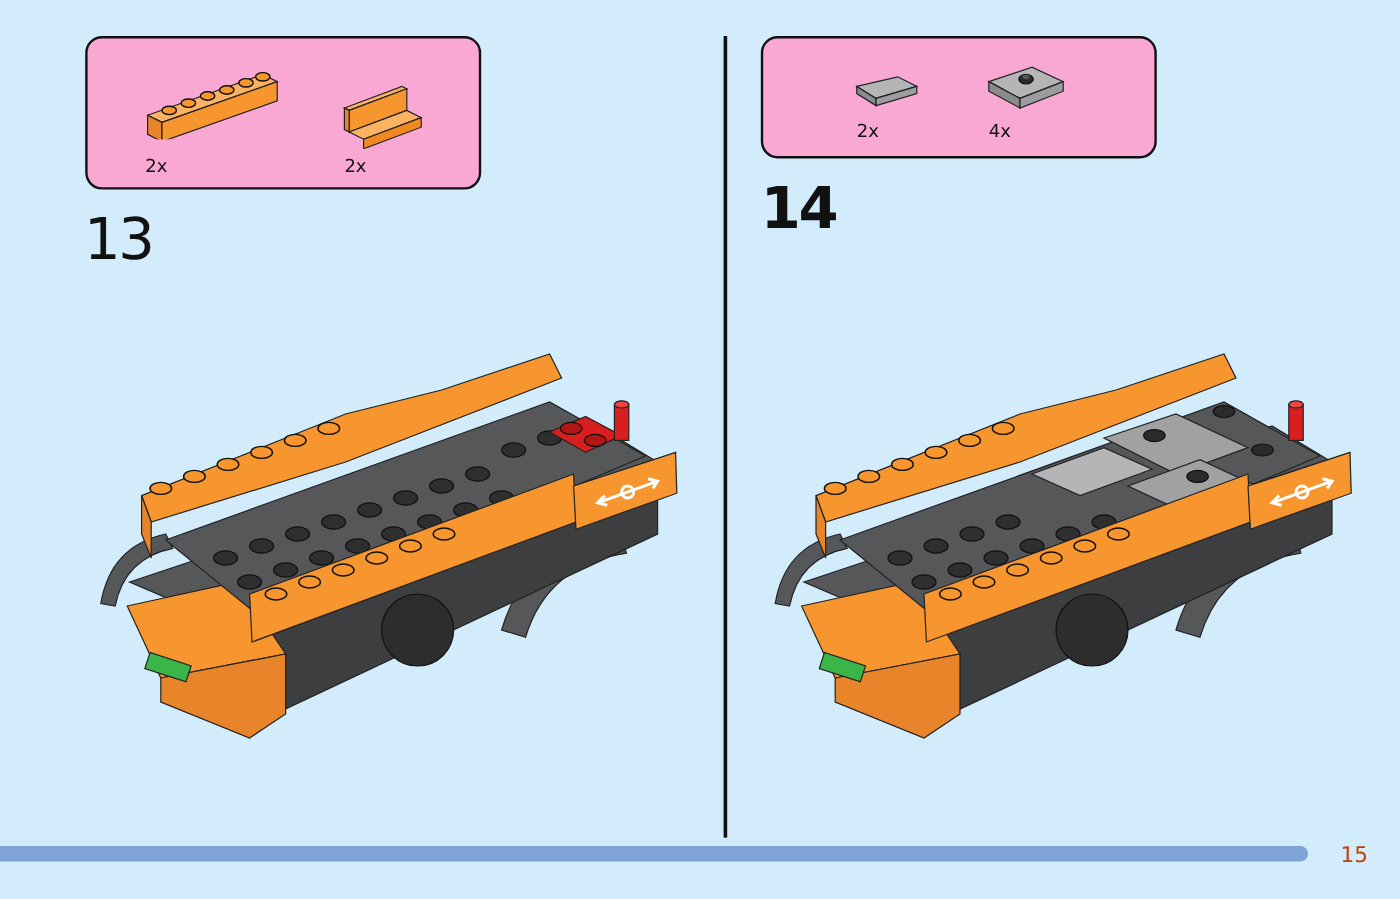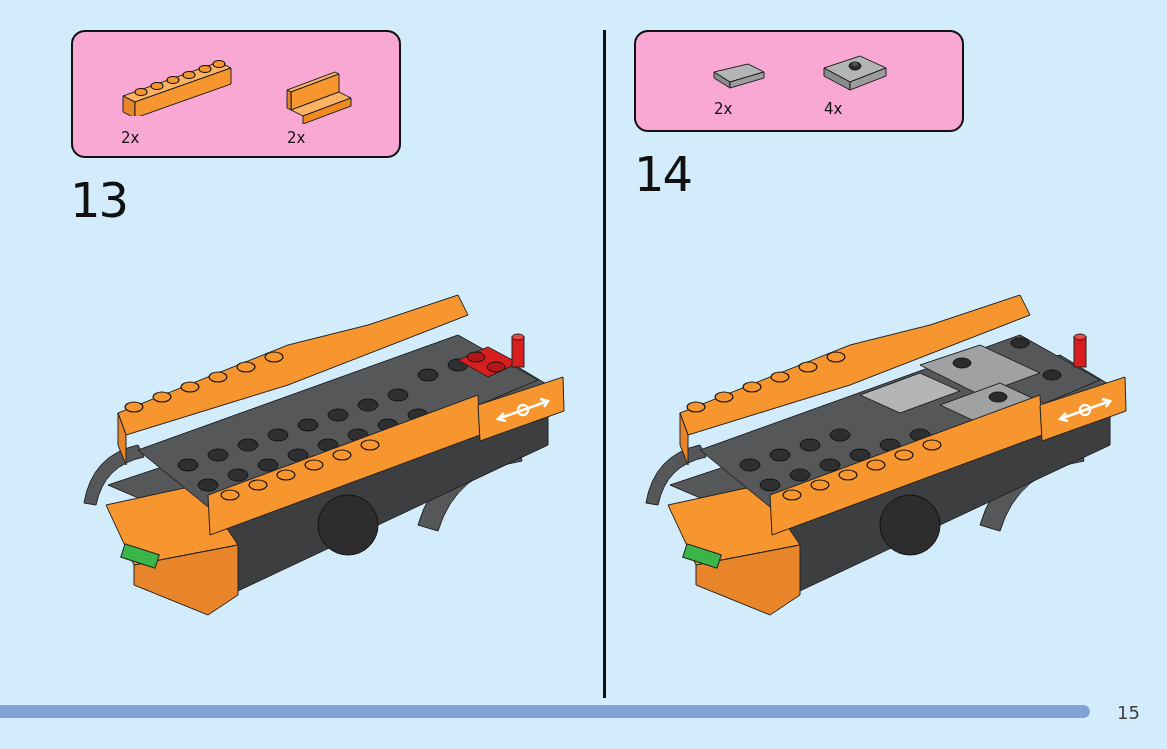--- a/index.html
+++ b/index.html
@@ -39,21 +39,21 @@
   .progress-bar {
     position: absolute;
     left: 0; top: 705px;
     width: 1090px; height: 13px;
     background: #7fa3d5;
     border-radius: 0 7px 7px 0;
   }
   .page-number {
     position: absolute;
     left: 1117px; top: 702px;
-    font-size: 18px; color: #404040;
+    font-size: 18px; color: #c2410c;
     font-family: "DejaVu Sans", sans-serif;
   }
   .part-svg, .model-svg { position: absolute; }
 </style>
 </head>
 <body>
 
 <div class="parts-box" style="left:71px; top:30px; width:330px; height:128px;">
   <svg class="part-svg" style="left:46px; top:14px;" width="120" height="70" viewBox="0 0 120 70">
     <polygon points="4,50 100,16 112,22 16,56" fill="#fbb263" stroke="#222" stroke-width="1"></polygon>
@@ -167,21 +167,21 @@
   <svg class="part-svg" style="left:186px; top:20px;" width="70" height="46" viewBox="0 0 70 46">
     <polygon points="2,16 38,4 64,16 28,30" fill="#b4b5b6" stroke="#222" stroke-width="1"></polygon>
     <polygon points="2,16 28,30 28,38 2,24" fill="#8a8b8c" stroke="#222" stroke-width="1"></polygon>
     <polygon points="28,30 64,16 64,24 28,38" fill="#9c9d9e" stroke="#222" stroke-width="1"></polygon>
     <ellipse cx="33" cy="14" rx="6" ry="4" fill="#2b2b2b" stroke="#111"></ellipse>
     <ellipse cx="33" cy="12" rx="3" ry="2" fill="#555"></ellipse>
   </svg>
   <span class="part-count" style="left:188px; top:68px;">4x</span>
 </div>
 
-<div class="step-number" style="left:634px; top:146px;">14</div>
+<div class="step-number" style="left:634px; top:146px;font-weight:bold;">14</div>
 
 <svg class="model-svg" style="left:640px; top:285px;" width="500" height="350" viewBox="0 0 500 350">
   <path d="M6,218 Q14,170 60,160 L66,172 Q26,180 18,220 Z" fill="#555759" stroke="#222"></path>
   <path d="M120,320 Q140,250 220,240 L222,256 Q156,266 136,326 Z" fill="#555759" stroke="#222"></path>
   <path d="M340,240 Q360,170 440,160 L444,176 Q378,186 360,246 Z" fill="#555759" stroke="#222"></path>
   <polygon points="30,200 420,70 470,100 100,230" fill="#555759" stroke="#222"></polygon>
   <polygon points="100,230 470,100 470,160 130,320 100,290" fill="#3d3e40" stroke="#222"></polygon>
   <circle cx="270" cy="240" r="30" fill="#2d2d2e" stroke="#111"></circle>
   <polygon points="28,220 120,200 160,260 56,280" fill="#f7962e" stroke="#222"></polygon>
   <polygon points="56,280 160,260 160,310 130,330 56,300" fill="#e8842a" stroke="#222"></polygon>

